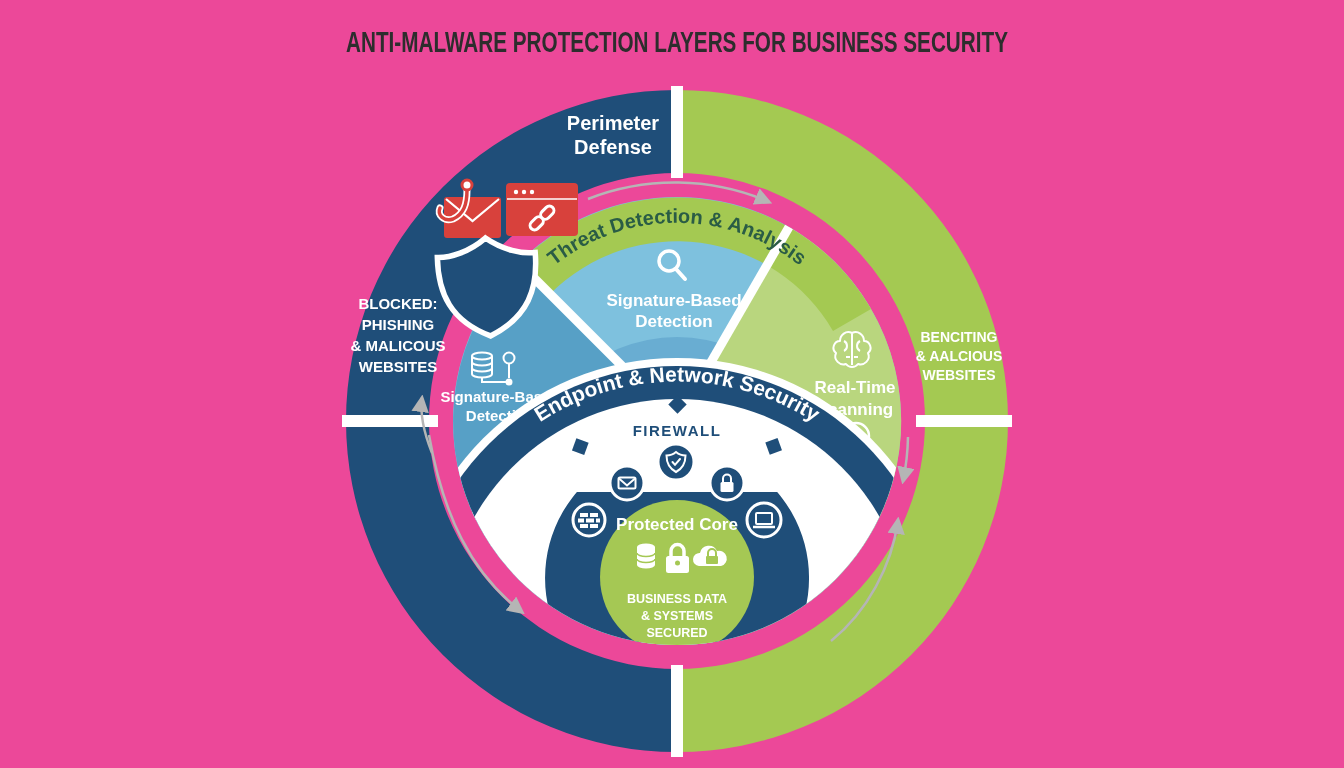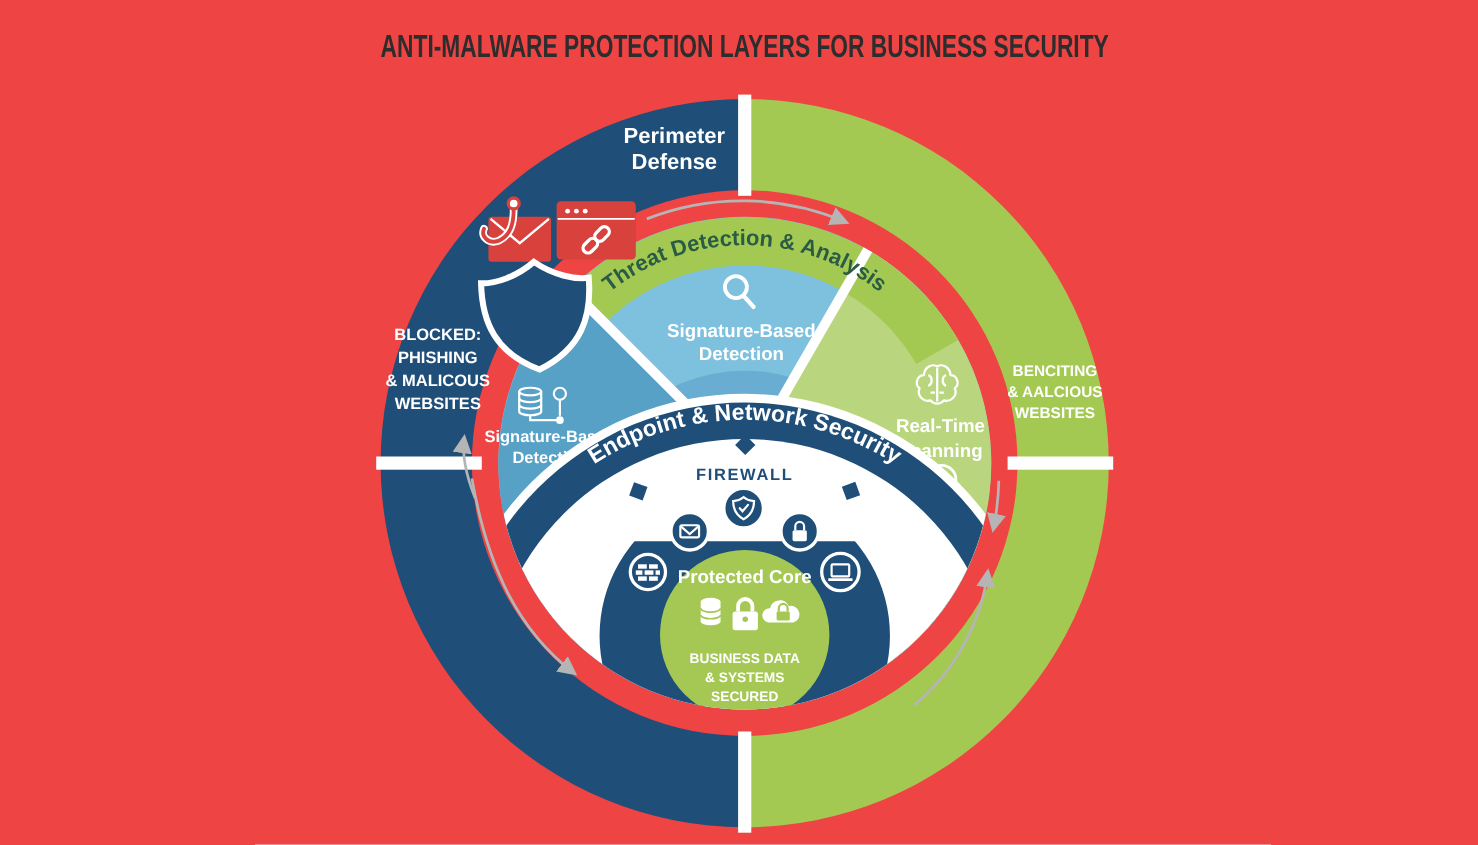--- a/index.html
+++ b/index.html
@@ -1,16 +1,16 @@
 <!DOCTYPE html>
 <html><head>
 <meta charset="utf-8">
 <style>
   html,body{margin:0;padding:0;background:#ffffff;}
-  .canvas{position:relative;width:1344px;height:768px;background:#ef4444;overflow:hidden;
+  .canvas{position:relative;width:1344px;height:768px;background:#ec4899;overflow:hidden;
           font-family:"Liberation Sans", sans-serif;}
   svg{display:block;}
   text{font-family:"Liberation Sans", sans-serif;}
   .ttl{font-weight:bold;fill:#2D2D2D;}
   .wb{fill:#ffffff;font-weight:bold;}
   .nvb{fill:#1F4E79;font-weight:bold;}
   .gnb{fill:#2A5C45;font-weight:bold;}
 </style>
 </head>
 <body>

